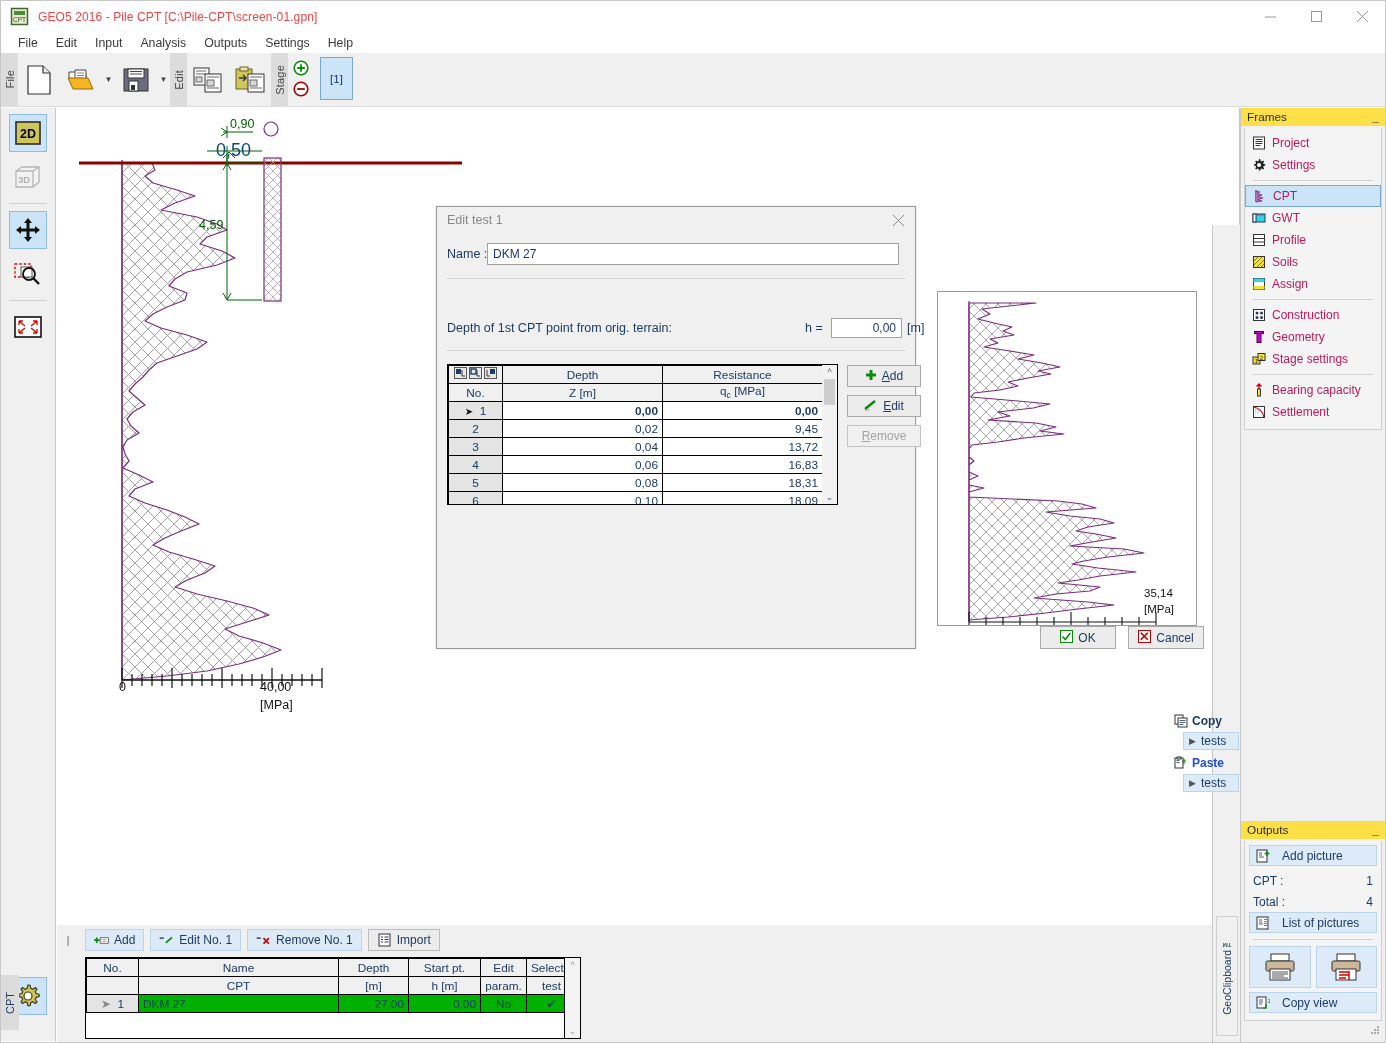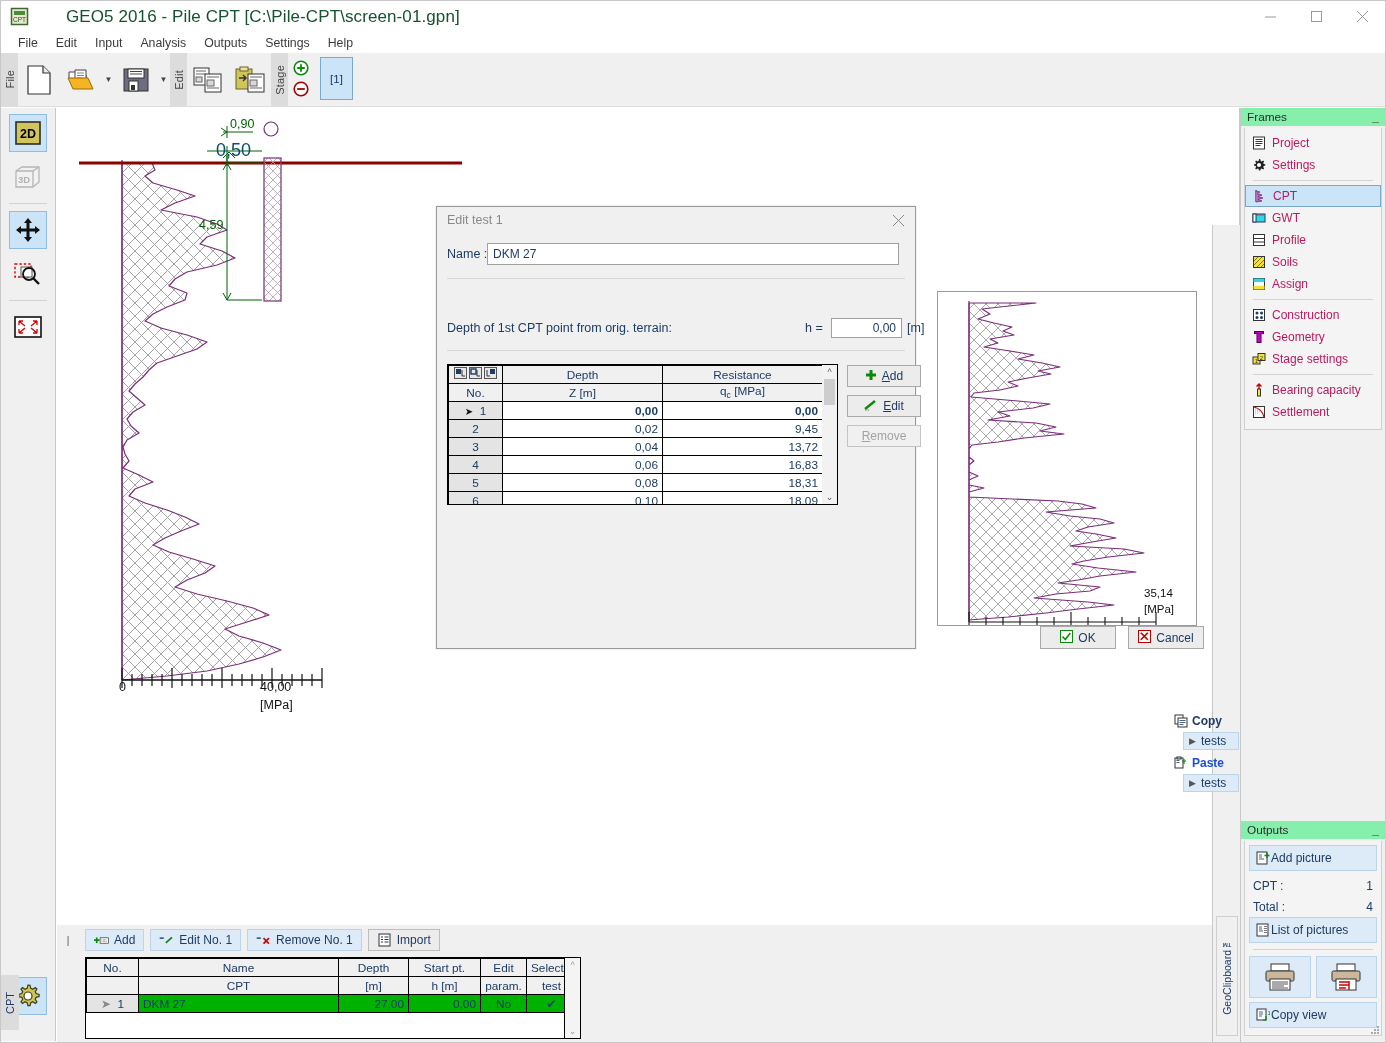--- a/index.html
+++ b/index.html
@@ -11,21 +11,21 @@
     color:#1c3b66;
     background:#f0f0f0;
     overflow:hidden;
     position:relative;
   }
   .app { position:absolute; inset:0; background:#ffffff; border:1px solid #c8c8c8; }
 
   
   .titlebar { height:31px; background:#ffffff; display:flex; align-items:center; padding-left:9px; }
   .titlebar .app-icon { width:19px; height:19px; margin-right:9px; position:relative; }
-  .title-text { color:#14532d; font-size:17px; letter-spacing:.1px;margin-left:28px; }
+  .title-text { color:#ef4444; font-size:12px; letter-spacing:.1px; }
   .win-controls { margin-left:auto; display:flex; height:31px; }
   .win-btn { width:46px; height:31px; display:flex; align-items:center; justify-content:center; color:#909090; font-size:13px; }
   .win-btn svg { display:block; }
 
   
   .menubar { height:21px; display:flex; align-items:center; padding-left:8px; background:#fff; }
   .menu-item { padding:2px 9px; color:#3b3b3b; font-size:12.3px; }
 
   
   .toolbar { height:54px; background:#f0f0f0; display:flex; align-items:stretch; border-bottom:1px solid #dcdcdc; }
@@ -47,31 +47,31 @@
   .lsbtn.gear { position:absolute; left:8px; bottom:26px; margin:0; }
 
   
   .canvas { position:absolute; left:56px; top:0; right:145px; bottom:117px; background:#fff; border-right:1px solid #c8c8c8; overflow:hidden; }
 
   
   .bottompanel { position:absolute; left:56px; bottom:0; right:145px; height:117px; background:#f0f0f0; }
 
   
   .rightpanel { position:absolute; right:0; top:0; width:145px; bottom:0; background:#f0f0f0; border-left:1px solid #c8c8c8; }
-  .panel-head { height:18px; background:#86efac; display:flex; align-items:center; padding:0 6px; font-size:11.8px; color:#2b2b2b; }
+  .panel-head { height:18px; background:#fde047; display:flex; align-items:center; padding:0 6px; font-size:11.8px; color:#2b2b2b; }
   .panel-head .minus { margin-left:auto; font-weight:bold; color:#333; font-size:12px; line-height:8px; }
   .frames-box { margin:2px 3px 0 3px; background:#f4f4f4; border:1px solid #cfcfcf; border-top:none; padding:4px 0 6px 0; }
   .frame-item { height:22px; display:flex; align-items:center; padding:0 6px; gap:6px; font-size:12px; color:#be185d; }
   .frame-item.sel { background:#cce4f7; border:1px solid #7aa9d0; height:22px; }
   .frame-sep { height:1px; background:#d2d2d2; margin:4px 8px; }
   .ico { width:15px; height:15px; flex:0 0 15px; display:flex; align-items:center; justify-content:center; }
 
   
   .outputs-box { margin:2px 3px 0 3px; background:#f4f4f4; border:1px solid #cfcfcf; border-top:none; padding:4px 4px 7px 4px; }
-  .out-btn { height:21px; background:#ddeaf7; border:1px solid #bcd4ea; display:flex; align-items:center; gap:1px; padding:12px 5px; margin-bottom:4px; font-size:12px; color:#1c3b66; }
+  .out-btn { height:21px; background:#ddeaf7; border:1px solid #bcd4ea; display:flex; align-items:center; gap:12px; padding:5px 5px; margin-bottom:4px; font-size:12px; color:#1c3b66; }
   .out-row { height:21px; display:flex; align-items:center; padding:0 4px; font-size:12px; color:#1c3b66; }
   .out-row .v { margin-left:auto; }
   .print-row { display:flex; gap:5px; margin:5px 0 4px 0; }
   .print-btn { flex:1; height:42px; background:#ddeaf7; border:1px solid #bcd4ea; display:flex; align-items:center; justify-content:center; }
 
   
   .clipcol { position:absolute; right:145px; top:117px; width:28px; bottom:0; background:#f0f0f0; border-left:1px solid #c8c8c8; }
   .geoclip { position:absolute; bottom:6px; left:3px; width:22px; height:120px; background:#f0f0f0; border:1px solid #cfcfcf; display:flex; align-items:center; justify-content:center; }
   .geoclip span { writing-mode:vertical-rl; transform:rotate(180deg); font-size:10.5px; color:#1c3b66; }
 

